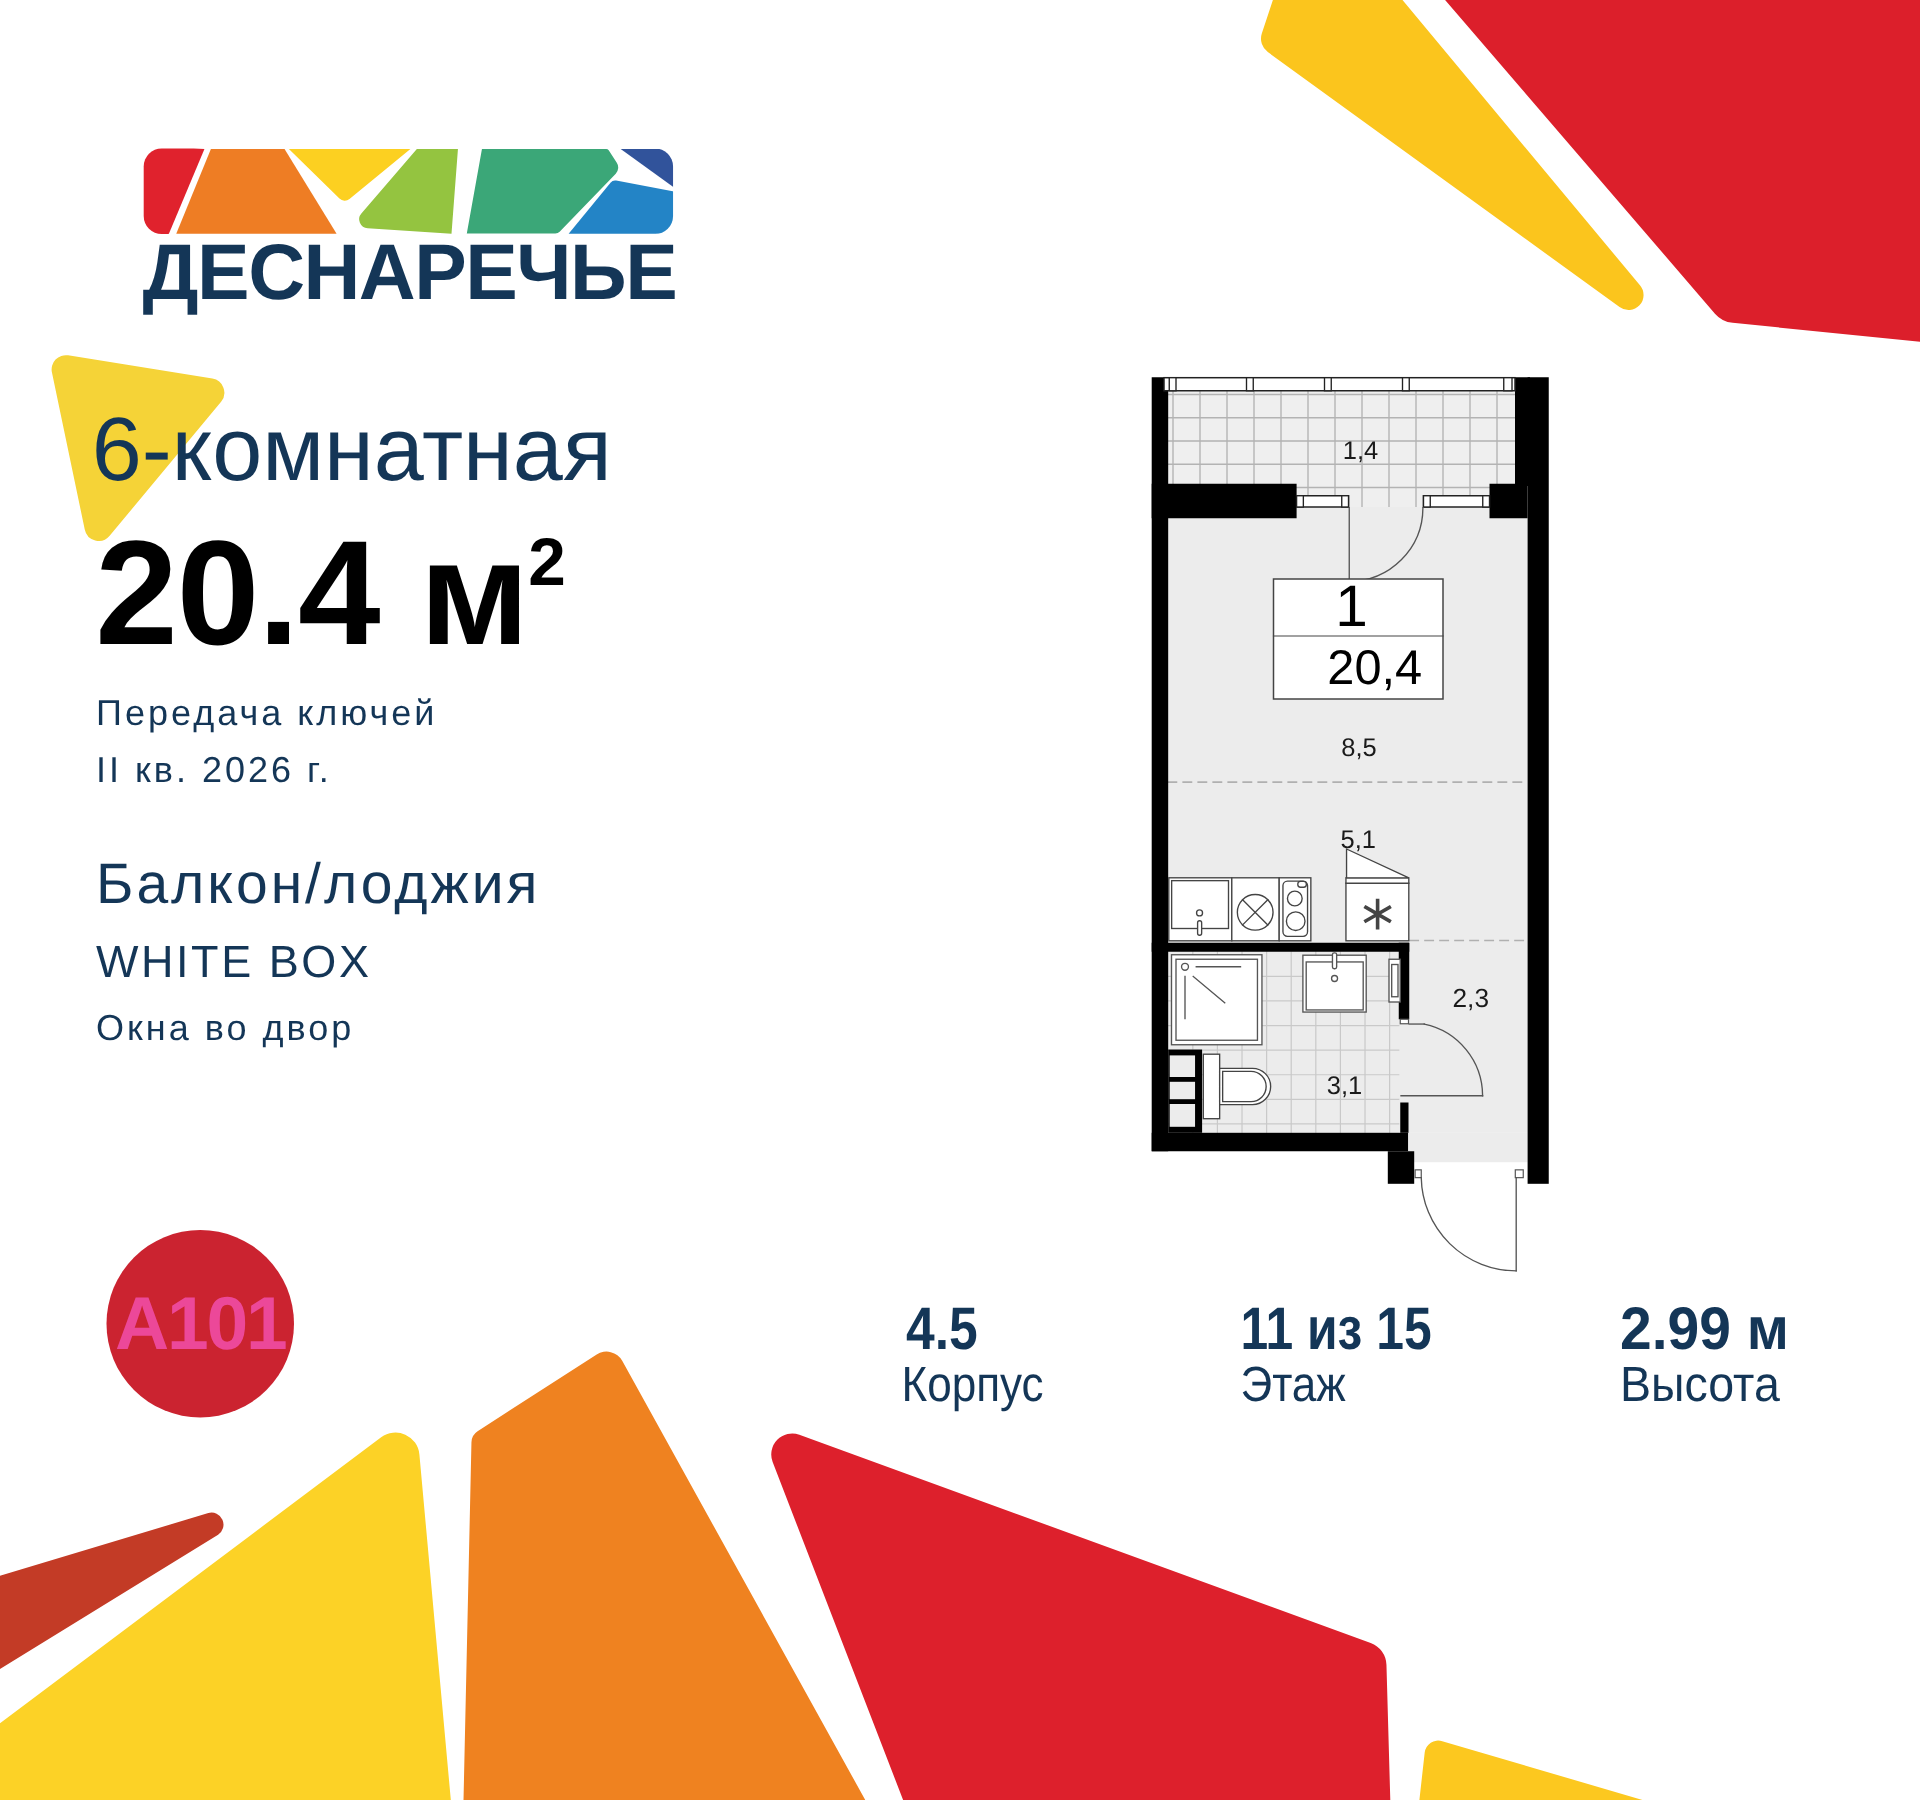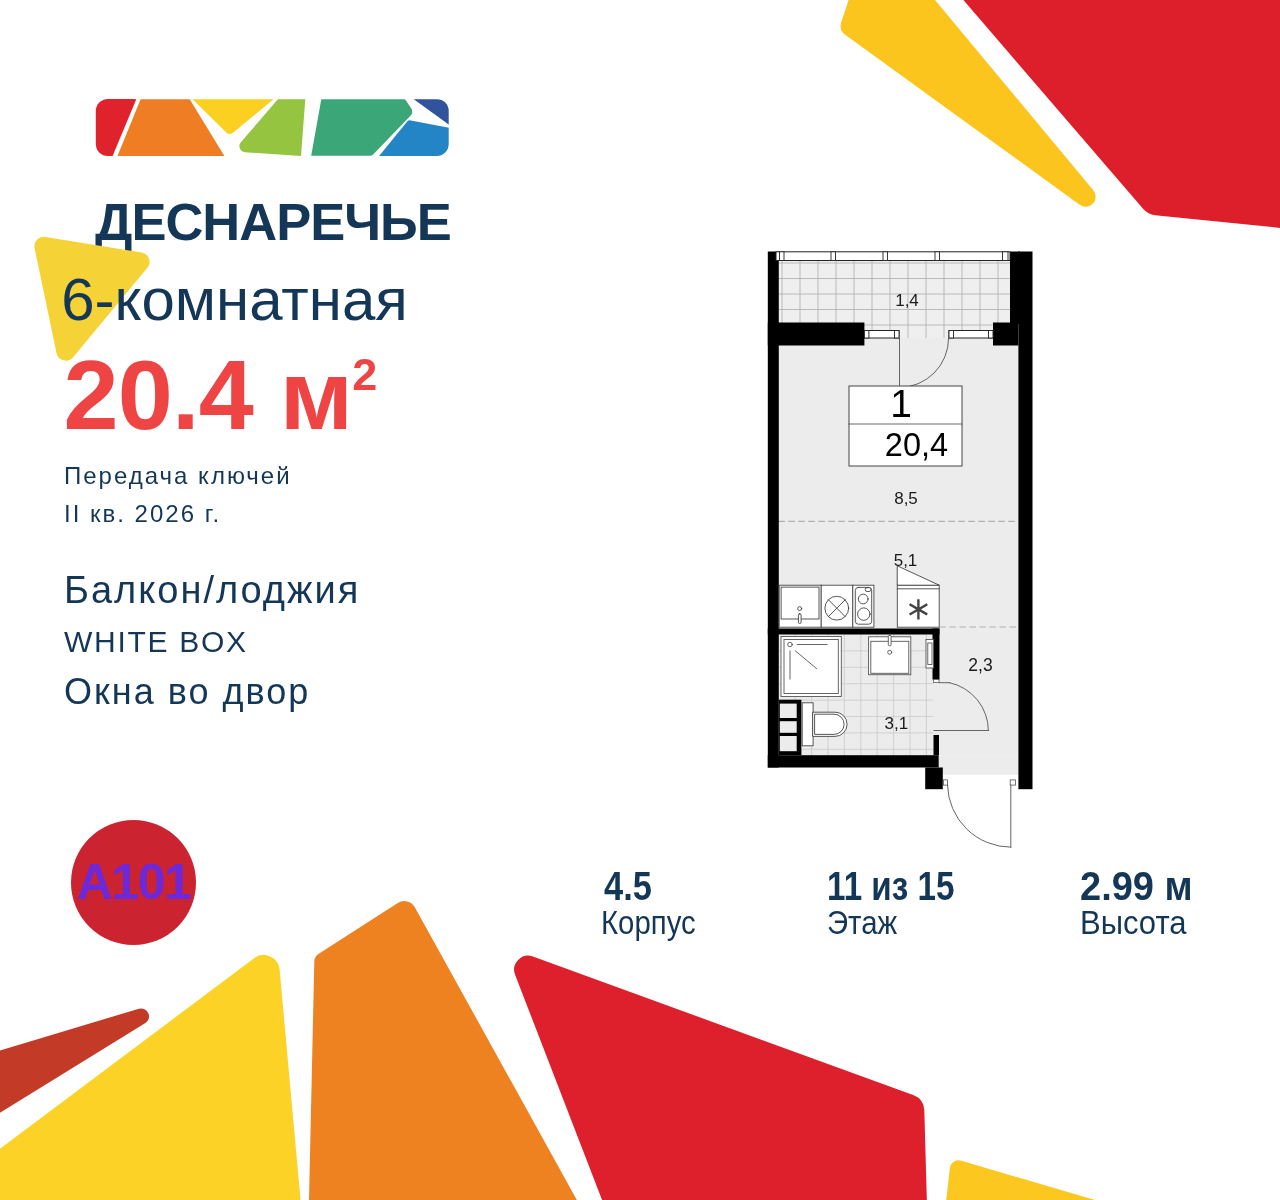--- a/index.html
+++ b/index.html
@@ -35,41 +35,41 @@
     <path d="M277.9,99.3 L305.3,99.3 L301,155.9 L245.1,152.2 A6,6 0 0 1 240.9,142.3 Z" fill="#94c440"></path>
 
     <path d="M321.3,99.3 L404.1,99.3 A2,2 0 0 1 405.8,100.2 L411.1,108.3 A6,6 0 0 1 410.5,115.8 L373.1,154.5 A4,4 0 0 1 370.2,155.7 L311.2,155.7 Z" fill="#3ba778"></path>
 
     <polygon points="413.8,99.3 452,99.3 452,127" fill="#31539b"></polygon>
 
     <path d="M379.1,155.9 L452,155.9 L452,128.2 L410.8,120.4 A4,4 0 0 0 407.0,121.8 Z" fill="#2384c6"></path>
   </g>
 </svg>
 
-<div class="abs navy" id="wordmark" style="left:95px;top:156.4px;font-size:52.5px;font-weight:bold;letter-spacing:-1px;white-space:nowrap;line-height:1;margin-top:40px;">ДЕСНАРЕЧЬЕ</div>
+<div class="abs navy" id="wordmark" style="left:95px;top:156.4px;font-size:52.5px;font-weight:bold;letter-spacing:-1px;white-space:nowrap;line-height:1;">ДЕСНАРЕЧЬЕ</div>
 
 <svg class="abs" style="left:25px;top:230px;" width="135" height="135" viewBox="25 230 135 135">
   <path d="M34.6,248.2 A9.5,9.5 0 0 1 45.4,236.9 L141.6,252.4 A9.5,9.5 0 0 1 147.4,267.8 L73.1,357.2 A9.5,9.5 0 0 1 56.5,353.0 Z" fill="#f5d337"></path>
 </svg>
 
 <div class="abs navy" id="h1" style="left:61.2px;top:270px;font-size:60px;line-height:1;white-space:nowrap;">6-комнатная</div>
 
-<div class="abs" id="area" style="left:63.5px;top:345.2px;letter-spacing:-0.8px;font-size:99px;font-weight:bold;color:#ef4444;line-height:1;white-space:nowrap;">20.4 м<span style="font-size:45px;vertical-align:39.3px;letter-spacing:0;">2</span></div>
+<div class="abs" id="area" style="left:63.5px;top:345.2px;letter-spacing:-0.8px;font-size:99px;font-weight:bold;color:#000000;line-height:1;white-space:nowrap;">20.4 м<span style="font-size:45px;vertical-align:39.3px;letter-spacing:0;">2</span></div>
 
 <div class="abs navy" id="keys" style="left:64px;top:457px;font-size:24px;letter-spacing:2px;line-height:38px;">Передача ключей<br>II кв. 2026 г.</div>
 
 <div class="abs navy" style="left:64px;top:571.4px;font-size:38px;letter-spacing:2px;line-height:1;">Балкон/лоджия</div>
 
 <div class="abs navy" style="left:64px;top:627px;font-size:30px;letter-spacing:1.7px;line-height:1;">WHITE BOX</div>
 
-<div class="abs navy" style="left:64px;top:674.4px;font-size:36px;letter-spacing:2px;line-height:1;">Окна во двор</div>
+<div class="abs navy" style="left:64px;top:674.4px;font-size:24px;letter-spacing:2px;line-height:1;">Окна во двор</div>
 
 <div class="abs" style="left:71px;top:820px;width:125px;height:125px;border-radius:50%;background:#cb2330;"></div>
 
-<div class="abs" id="a101t" style="left:71px;top:820px;width:125px;text-align:center;font-size:50px;font-weight:bold;color:#6d28d9;letter-spacing:-1.5px;line-height:125px;">А101</div>
+<div class="abs" id="a101t" style="left:71px;top:820px;width:125px;text-align:center;font-size:50px;font-weight:bold;color:#ec4899;letter-spacing:-1.5px;line-height:125px;">А101</div>
 
 <div class="abs navy" id="s1n" style="left:604px;top:865.9px;font-size:40px;font-weight:bold;line-height:1;transform:scaleX(0.86);transform-origin:0 0;">4.5</div>
 
 <div class="abs navy" id="s1l" style="left:601px;top:906.3px;font-size:33px;line-height:1;transform:scaleX(0.89);transform-origin:0 0;">Корпус</div>
 
 <div class="abs navy" id="s2n" style="left:827px;top:865.9px;font-size:40px;font-weight:bold;line-height:1;transform:scaleX(0.83);transform-origin:0 0;">11 из 15</div>
 
 <div class="abs navy" id="s2l" style="left:827px;top:906.3px;font-size:33px;line-height:1;transform:scaleX(0.89);transform-origin:0 0;">Этаж</div>
 
 <div class="abs navy" id="s3n" style="left:1080px;top:865.9px;font-size:40px;font-weight:bold;line-height:1;transform:scaleX(0.95);transform-origin:0 0;">2.99 м</div>

